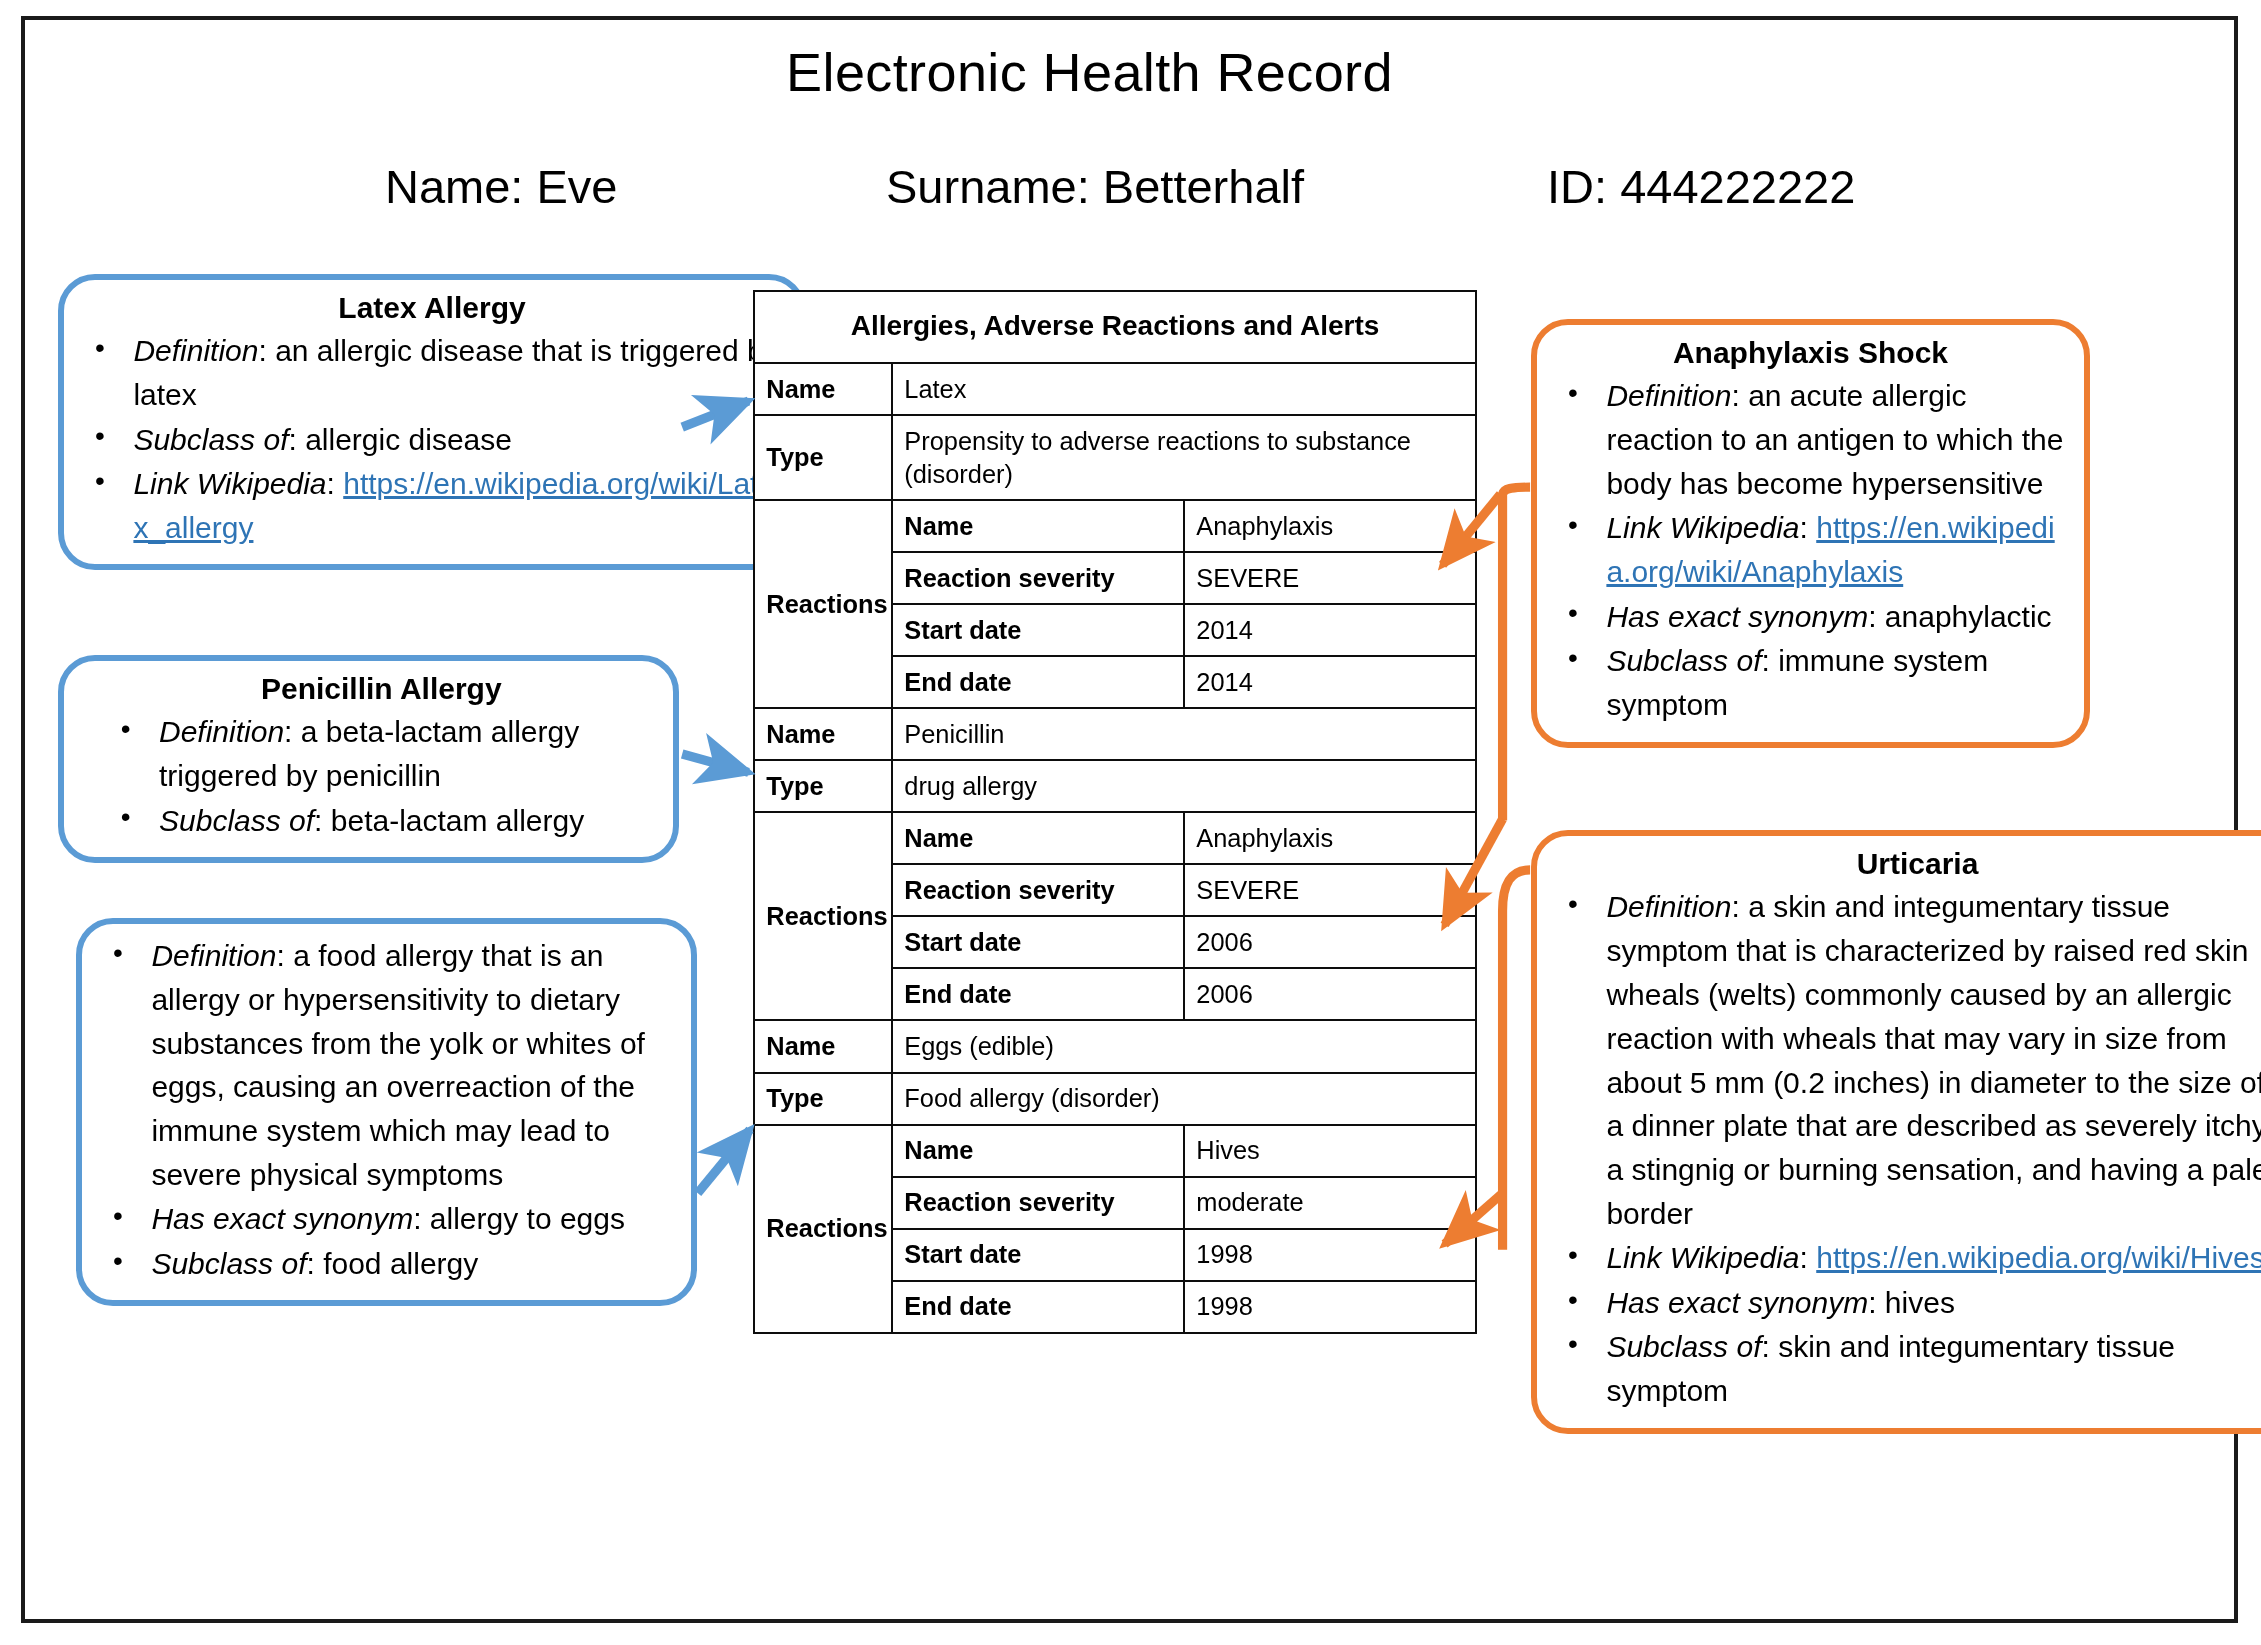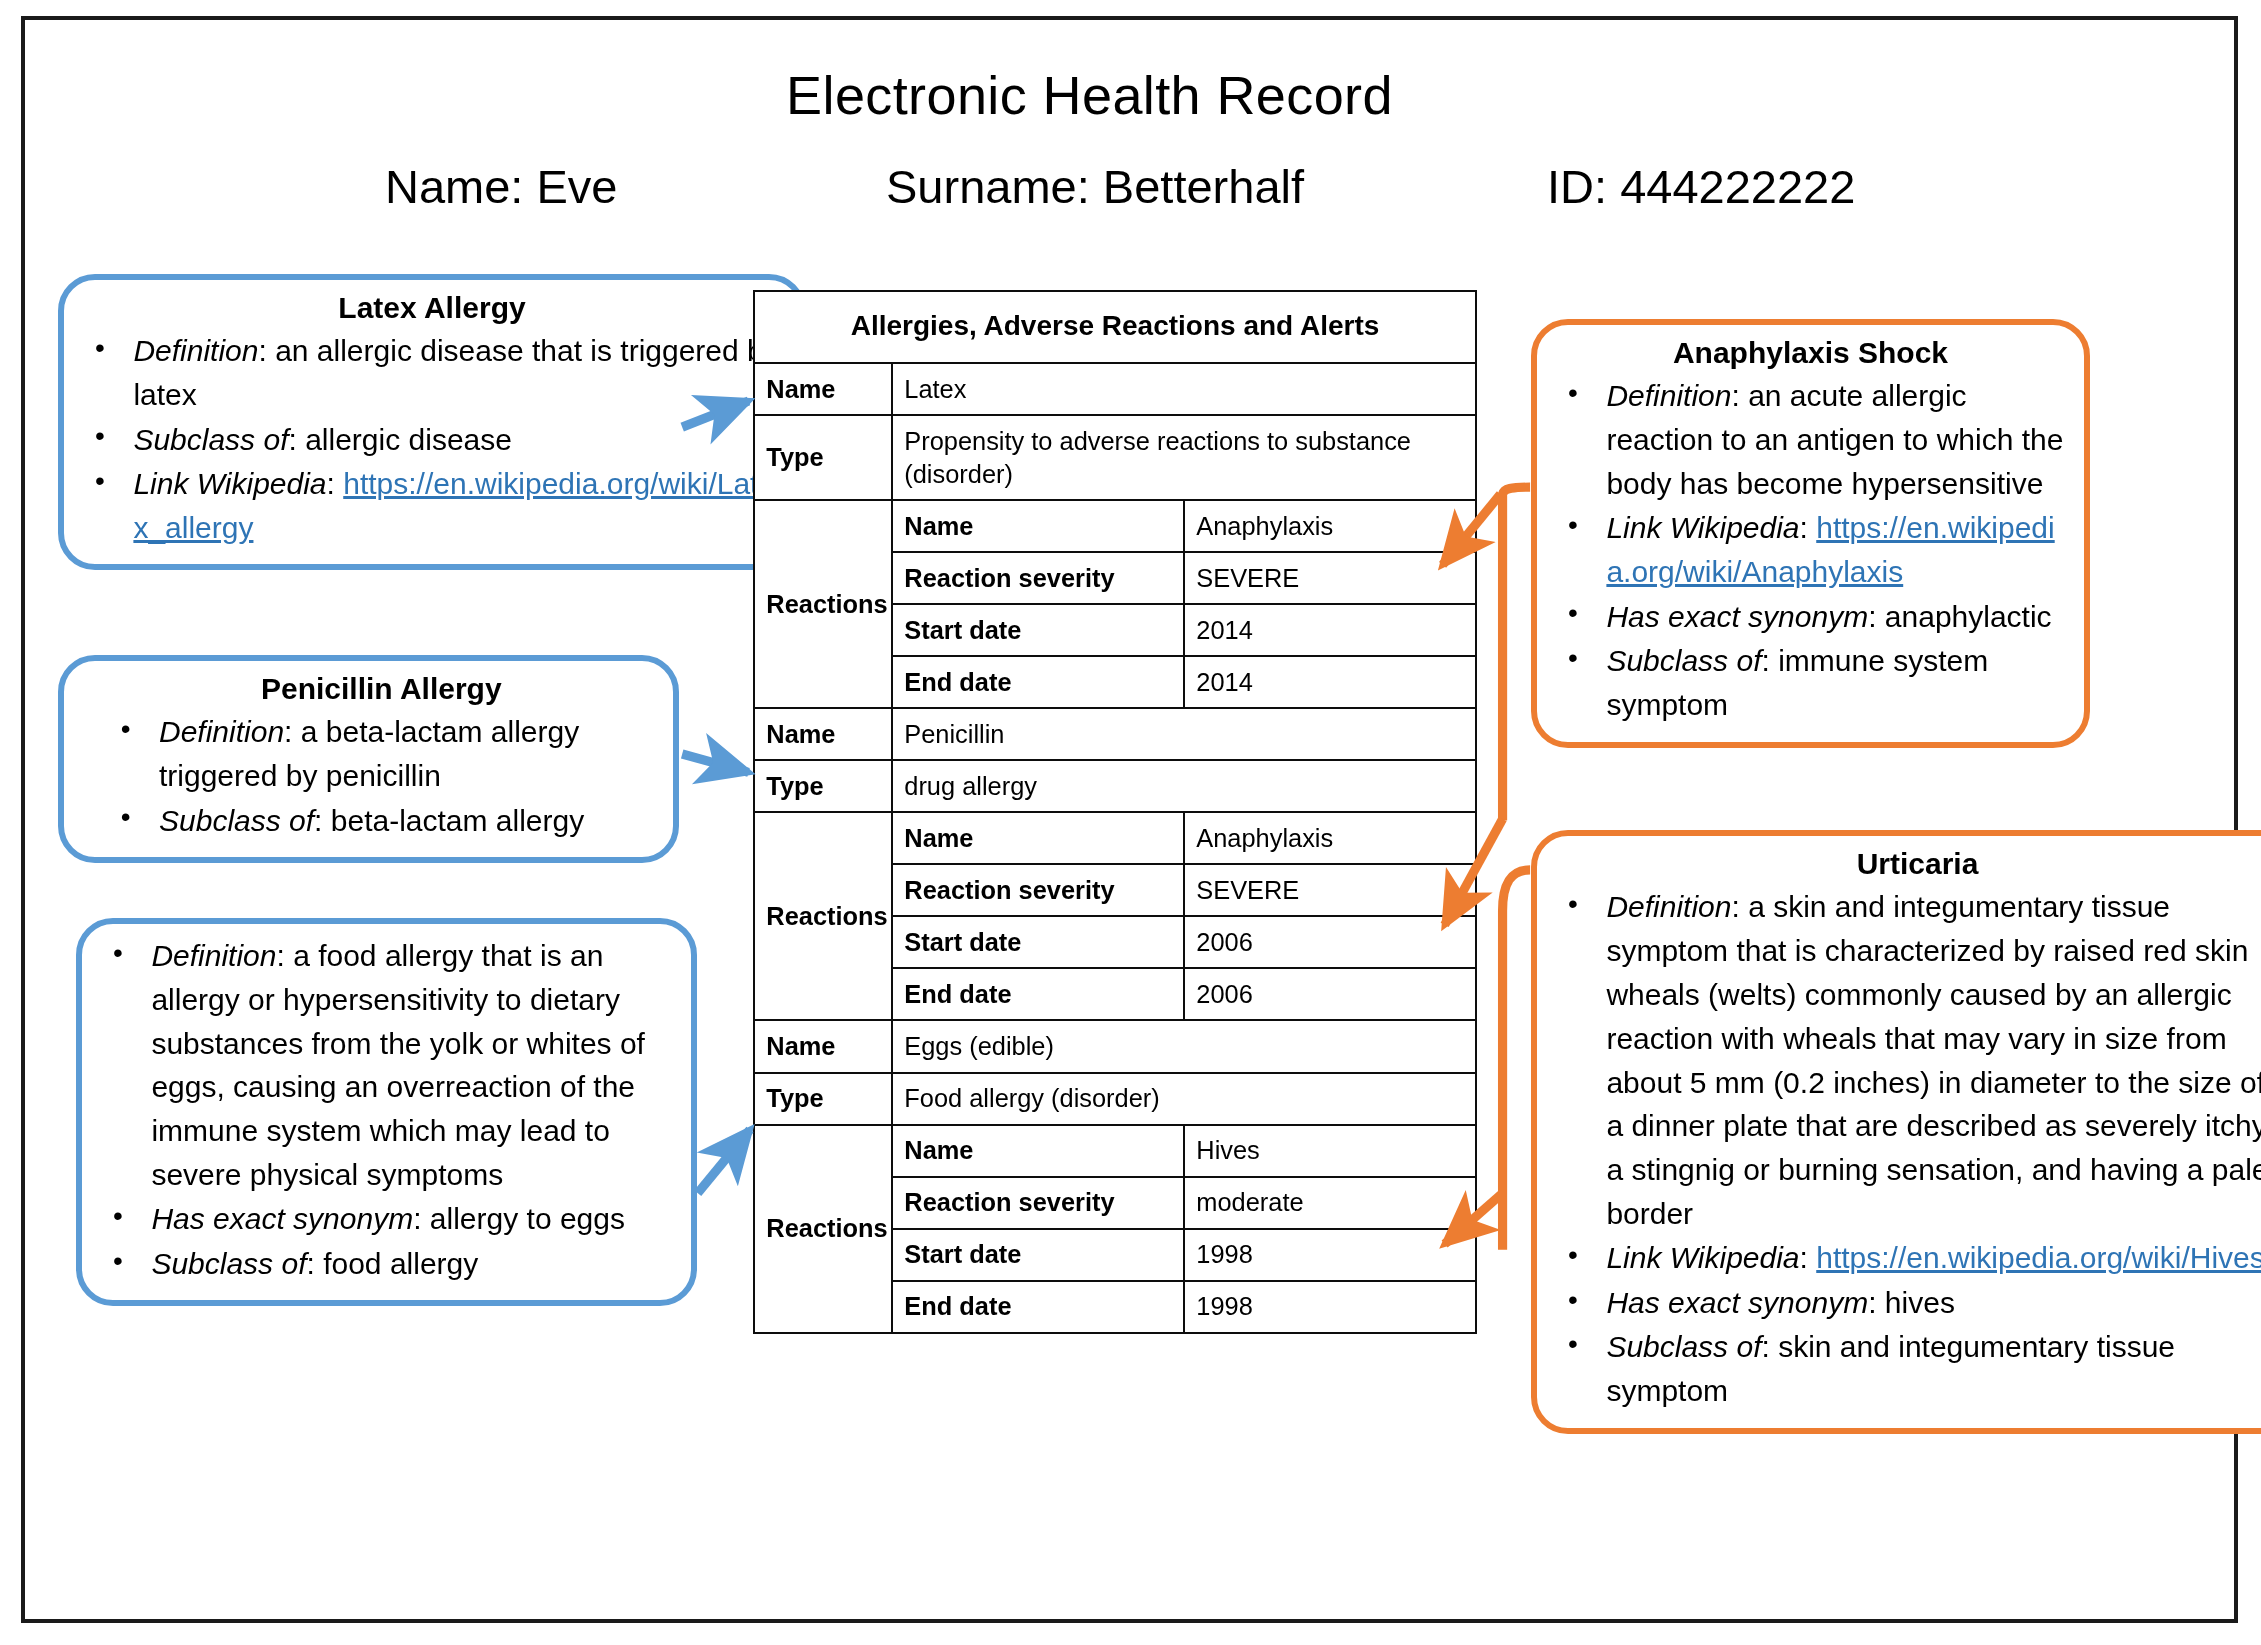--- a/index.html
+++ b/index.html
@@ -31,21 +31,20 @@
 
   
   .doc-title {
     position: absolute;
     left: 0;
     top: 41px;
     width: 2179px;
     text-align: center;
     font-size: 54px;
     letter-spacing: 0.4px;
-    margin-top: 23px;
   }
   .patient-row {
     position: absolute;
     top: 159px;
     font-size: 47px;
     white-space: nowrap;
   }
   .patient-row .lbl { font-weight: 400; }
   #pf-name    { left: 385px; }
   #pf-surname { left: 886px; }

